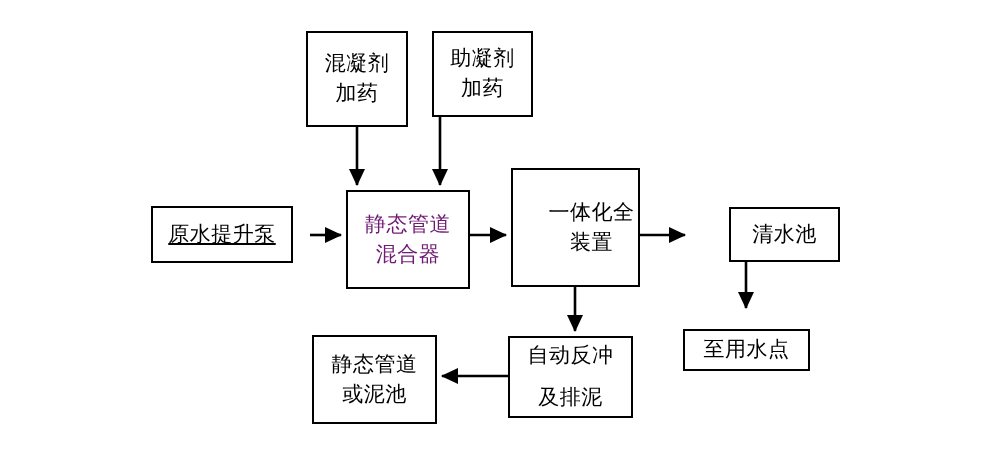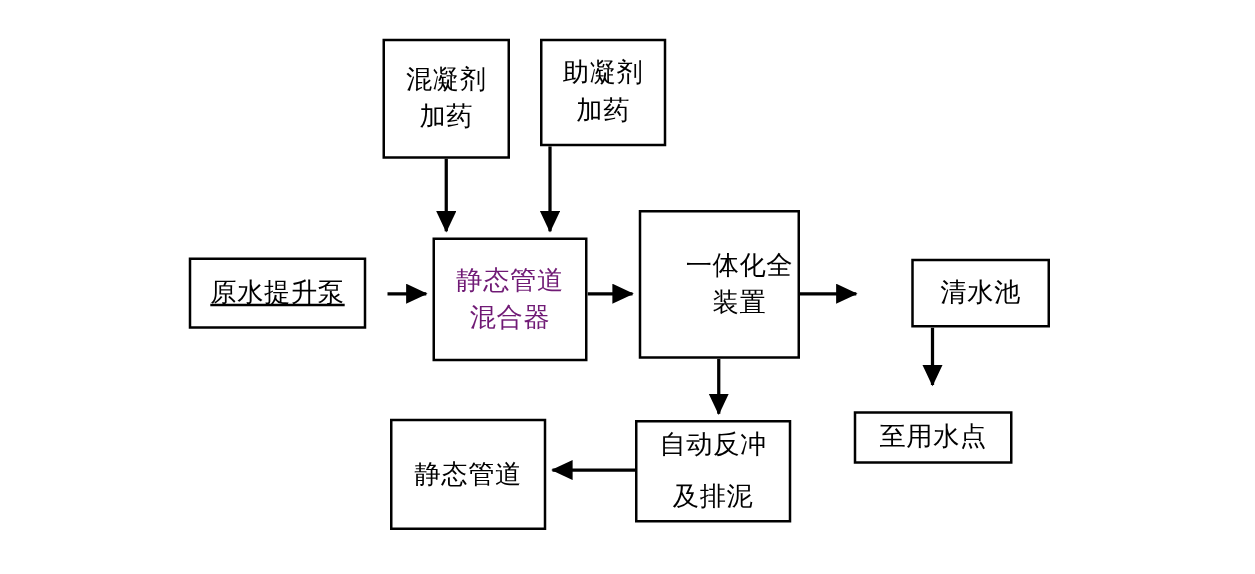--- a/index.html
+++ b/index.html
@@ -95,15 +95,16 @@
       </div>
       <div class="node" style="left: 683px; top: 313px; width: 127px; height: 42px; border-color: rgb(0, 0, 0); color: rgb(0, 0, 0); margin-top: 16px;">
         <span class="line">至用水点</span>
       </div>
       <div class="node" style="left: 508px; top: 336px; width: 125px; height: 82px; border-color: rgb(0, 0, 0); color: rgb(0, 0, 0); gap: 12px;">
         <span class="line">自动反冲</span>
         <span class="line">及排泥</span>
       </div>
       <div class="node" style="left: 312px; top: 335px; width: 125px; height: 89px; border-color: rgb(0, 0, 0); color: rgb(0, 0, 0);">
         <span class="line">静态管道</span>
+        <span class="line">或泥池</span>
       </div>
     </div>
 </div>
 
 </body></html>

